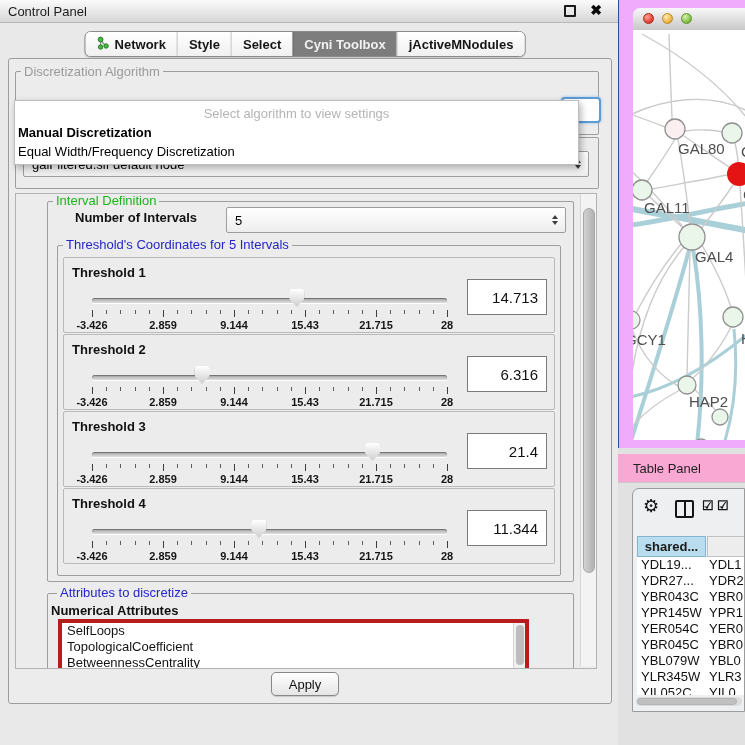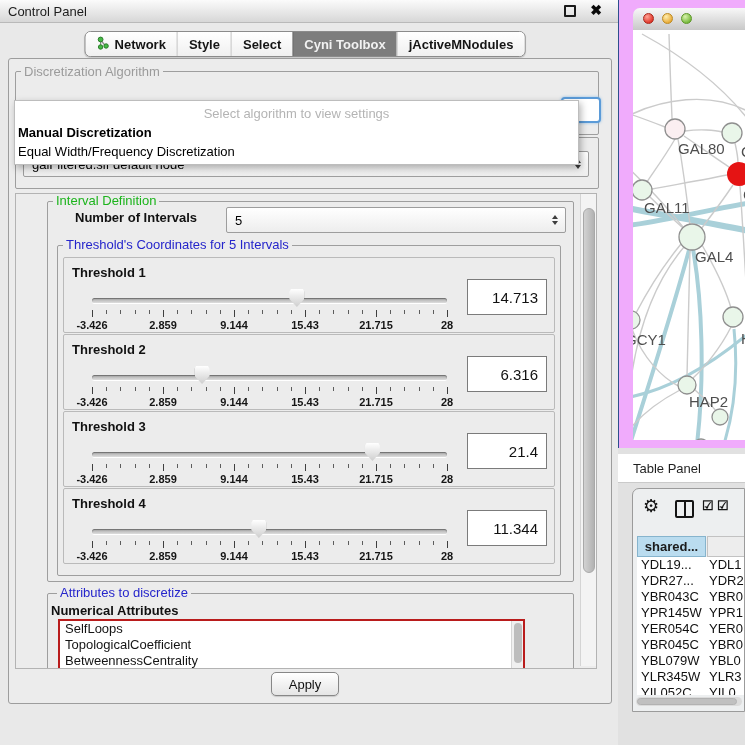--- a/index.html
+++ b/index.html
@@ -81,42 +81,42 @@
   .tick{position:absolute;width:1px;background:#5c5c5c;top:52px;}
   .tick.minor{height:4px;}
   .tick.major{height:7px;background:#3f3f3f;}
   .tlabel{position:absolute;top:61px;font-size:11px;font-weight:bold;color:#151515;transform:translateX(-50%);white-space:nowrap;}
   .thr-value{position:absolute;left:403px;top:21px;width:80px;height:36px;background:#fff;border:1px solid #7b7b7b;
     font-size:15px;display:flex;align-items:center;justify-content:flex-end;padding-right:8px;box-sizing:border-box;}
 
   .attr-group{left:31px;top:399px;width:525px;height:240px;}
   .attr-label{left:41px;top:392px;color:#2525cb;}
   .attr-list-label{position:absolute;left:35px;top:409px;font-weight:bold;}
-  .attr-list{position:absolute;left:42px;top:425px;width:463px;height:47px;background:#fff;border:2px solid #b91c1c;overflow:hidden;}
+  .attr-list{position:absolute;left:42px;top:425px;width:463px;height:47px;background:#fff;border:4px solid #b91c1c;overflow:hidden;}
   .attr-item{font-size:13px;line-height:16px;padding-left:5px;color:#141414;white-space:nowrap;}
   .attr-vsb{position:absolute;right:0;top:0;width:11px;height:47px;background:#f0f0f0;border-left:1px solid #d6d6d6;}
   .attr-vsb-thumb{position:absolute;left:1.5px;top:2px;width:8px;height:40px;border-radius:4px;background:#bdbdbd;}
 
   .btn{position:absolute;background:linear-gradient(#ffffff,#e5e5e5);border:1px solid #878787;border-radius:5px;
     font-size:13px;display:flex;align-items:center;justify-content:center;box-shadow:0 1px 1px rgba(0,0,0,.15);}
   .apply-btn{left:262px;top:613px;width:66px;height:22px;text-align:center;}
 
   
   .net-window{position:absolute;left:618px;top:0;width:127px;height:448px;background:#f0abfc;border-left:1px solid #2d4f8d;}
   .net-titlebar{position:absolute;left:14px;top:8px;right:0;height:22px;
     background:linear-gradient(#f8f8f8,#c8c8c8);border-top-left-radius:7px;border-bottom:1px solid #9a9a9a;}
   .light{position:absolute;top:5px;width:11px;height:11px;border-radius:50%;box-sizing:border-box;}
   .light.red{left:10px;background:radial-gradient(circle at 35% 30%,#ffa396,#e0372a 72%);border:1px solid #a8281d;}
   .light.yellow{left:29px;background:radial-gradient(circle at 35% 30%,#ffeeb0,#e8a934 75%);border:1px solid #bd8a22;}
   .light.green{left:48px;background:radial-gradient(circle at 35% 30%,#d9f2ad,#74b83a 75%);border:1px solid #5c9627;}
   .net-canvas{position:absolute;left:14px;top:30px;width:113px;height:410px;background:#ffffff;overflow:hidden;}
 
   
   .table-region{position:absolute;left:618px;top:448px;width:127px;height:297px;background:#e1e1e1;}
-  .tp-bar{position:absolute;left:0;top:6px;right:0;height:28px;background:#ffffff;border-bottom:1px solid #cacaca;}
+  .tp-bar{position:absolute;left:0;top:6px;right:0;height:28px;background:#f9a8d4;border-bottom:1px solid #cacaca;}
   .tp-title{position:absolute;left:15px;top:7px;font-size:13px;color:#1f1f1f;}
   .tp-window{position:absolute;left:14px;top:40px;width:113px;height:224px;background:#edeff0;border:1px solid #9b9b9b;
     border-top-left-radius:7px;overflow:hidden;box-sizing:border-box;}
   .gear-icon{position:absolute;left:10px;top:6px;font-size:18px;color:#141414;}
   .colsplit-icon{position:absolute;left:42px;top:11px;width:15px;height:14px;border:2px solid #141414;border-radius:2px;}
   .colsplit-icon::after{content:"";position:absolute;left:50%;top:0;width:2px;height:100%;background:#141414;transform:translateX(-1px);}
   .cbx-icon{position:absolute;top:9px;font-size:13px;font-weight:bold;color:#141414;}
   .tp-header{position:absolute;top:47px;left:0;right:0;height:21px;}
   .tp-h1{position:absolute;left:4px;width:69px;height:21px;background:#badcef;border:1px solid #86b4cd;box-sizing:border-box;
     text-align:center;line-height:19px;font-size:13px;color:#1b1b1b;font-weight:bold;}

